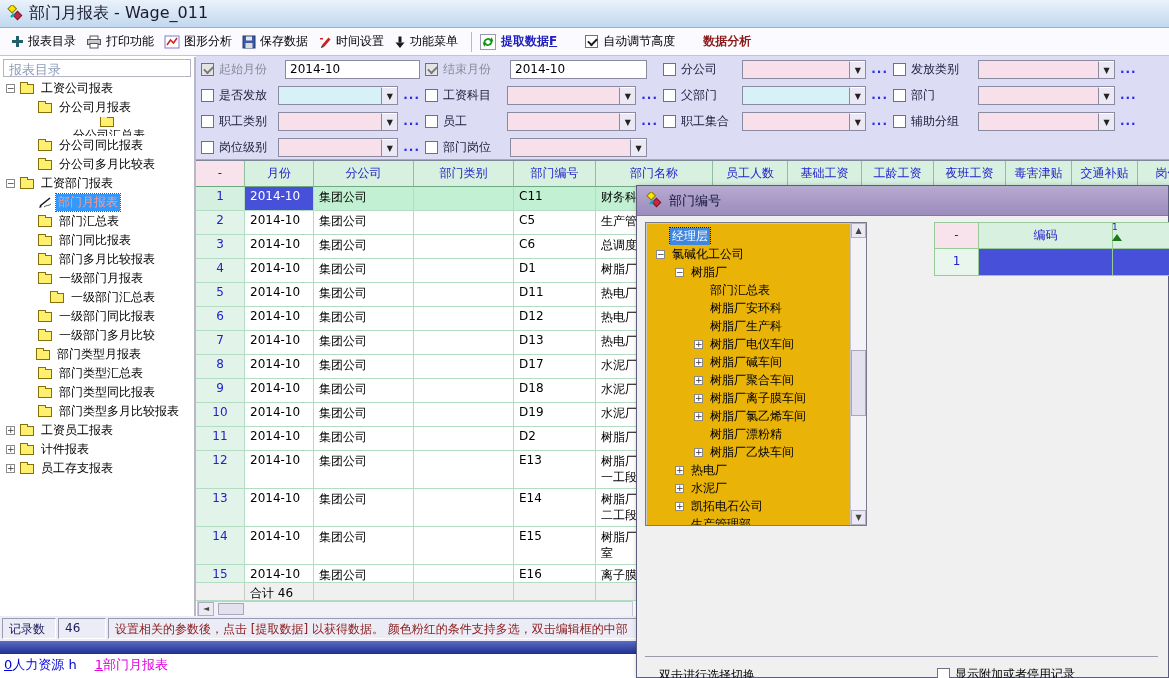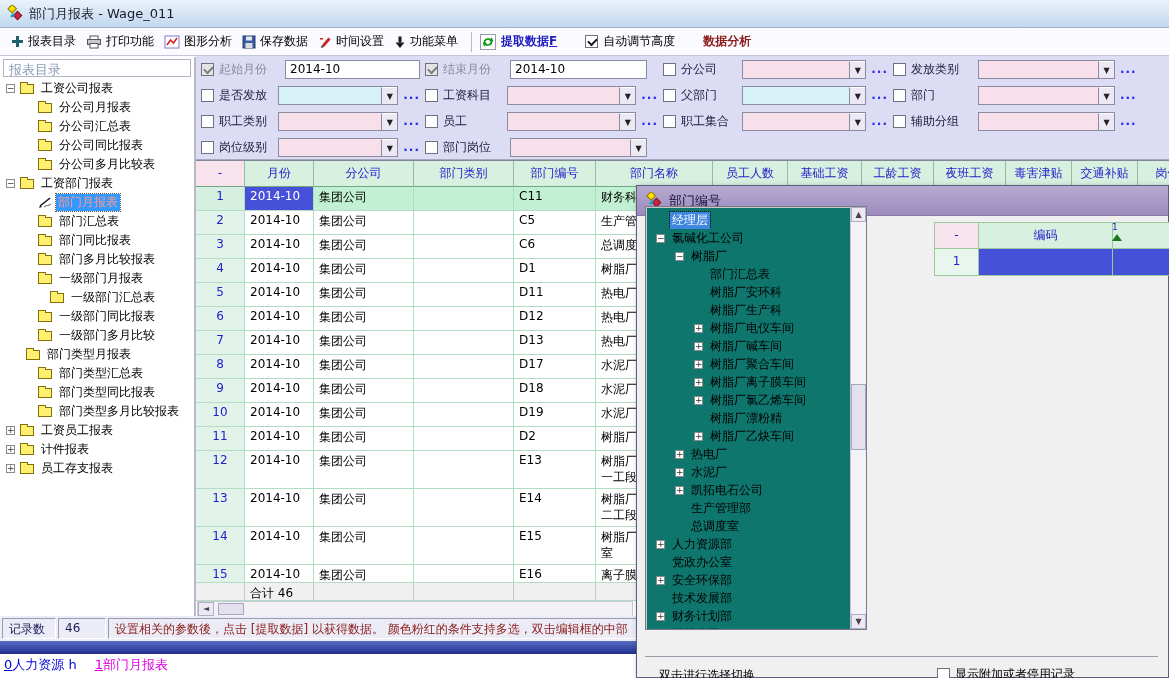--- a/index.html
+++ b/index.html
@@ -4,21 +4,21 @@
 <style>
   html,body{margin:0;padding:0;background:#d4d0c8;}
   *{box-sizing:border-box;}
   .win{position:relative;width:1169px;height:678px;overflow:hidden;background:#fff;
        font-family:"DejaVu Sans","Liberation Sans",sans-serif;font-size:12px;color:#000;}
 
   
   .titlebar{position:absolute;left:0;top:0;width:100%;height:28px;
     background:linear-gradient(#eaf2fb,#c2d8ee);border-bottom:1px solid #9ab0c8;
     display:flex;align-items:center;gap:6px;padding-left:6px;}
-  .titlebar .ttl{color:#1a1a2e;font-size:13px;}
+  .titlebar .ttl{color:#1a1a2e;font-size:16px;}
 
   
   .toolbar{position:absolute;left:0;top:28px;width:100%;height:28px;background:#fafaff;
     border-bottom:1px solid #c4c4d8;display:flex;align-items:center;padding:0 6px;}
   .tb-btn{display:flex;align-items:center;gap:4px;padding:2px 5px;cursor:default;white-space:nowrap;}
   .tb-sep{width:1px;height:20px;background:#b8b8cc;margin:0 8px;}
   .tb-extract{display:flex;align-items:center;gap:5px;font-weight:bold;color:var(--extract-blue);}
   .tb-extract u{text-decoration:underline;}
   .tb-check{display:flex;align-items:center;gap:5px;margin-left:28px;}
   .tb-analysis{font-weight:bold;color:var(--analysis-red);margin-left:28px;}
@@ -97,21 +97,21 @@
   .tk-item{white-space:nowrap;}
   .tk-item u{text-decoration:underline;}
   .tk-blue{color:var(--link-blue);}
   .tk-magenta{color:var(--link-magenta);}
 
   
   .dialog{position:absolute;left:636px;top:185px;width:533px;height:493px;background:#f0f0f0;
     border:1px solid #5c5c7c;box-shadow:2px 2px 6px rgba(0,0,0,.35);z-index:50;}
   .dialog-titlebar{height:30px;background:linear-gradient(#b7aad0,#9b8cbd);border-bottom:1px solid #8476a6;
     display:flex;align-items:center;gap:7px;padding-left:8px;color:#14143c;font-size:13px;}
-  .dlg-tree{position:absolute;left:8px;top:20px;width:222px;height:424px;background:#0f766e;
+  .dlg-tree{position:absolute;left:8px;top:36px;width:222px;height:304px;background:#eab308;
     border:1px solid #7a7a8a;box-shadow:inset 1px 1px 0 #c8c8c8;overflow:hidden;}
   .dlg-tree-items{position:absolute;left:0;top:4px;right:17px;}
   .dtree-row{height:18px;display:flex;align-items:center;white-space:nowrap;overflow:hidden;}
   .dtree-label{padding:0 2px;}
   .dtree-label.sel{background:#3e86e0;color:#fff;outline:1px dotted #111;}
   .vscroll{position:absolute;right:0;top:0;width:16px;height:100%;background:#f3f2f7;border-left:1px solid #c4c4d4;}
   .vs-btn{position:absolute;left:0;width:15px;height:15px;background:#ece9f4;border:1px solid #b0b0c4;
     font-size:8px;line-height:13px;text-align:center;color:#444;}
   .vs-up{top:0;}  .vs-down{bottom:0;}
   .vs-thumb{position:absolute;left:0;top:42%;width:15px;height:66px;background:#e4e1ee;border:1px solid #a8a8bc;}
@@ -238,21 +238,21 @@
         <div class="tree-row" style="padding-left: 6px;">
           <span class="exp">−</span>
           <span class="folder"></span>
           <span class="tree-label">工资公司报表</span>
         </div>
         <div class="tree-row" style="padding-left: 24px;">
           <span class="exp-space"></span>
           <span class="folder"></span>
           <span class="tree-label">分公司月报表</span>
         </div>
-        <div class="tree-row" style="padding-left: 24px;">
+        <div class="tree-row" style="padding-left: 24px; flex-direction: column;">
           <span class="exp-space"></span>
           <span class="folder"></span>
           <span class="tree-label">分公司汇总表</span>
         </div>
         <div class="tree-row" style="padding-left: 24px;">
           <span class="exp-space"></span>
           <span class="folder"></span>
           <span class="tree-label">分公司同比报表</span>
         </div>
         <div class="tree-row" style="padding-left: 24px;">
@@ -304,21 +304,21 @@
         <div class="tree-row" style="padding-left: 24px;">
           <span class="exp-space"></span>
           <span class="folder"></span>
           <span class="tree-label">一级部门同比报表</span>
         </div>
         <div class="tree-row" style="padding-left: 24px;">
           <span class="exp-space"></span>
           <span class="folder"></span>
           <span class="tree-label">一级部门多月比较</span>
         </div>
-        <div class="tree-row" style="padding-left: 12px; text-align: right;">
+        <div class="tree-row" style="padding-left: 22px; text-align: right;">
           <span class="exp-space"></span>
           <span class="folder"></span>
           <span class="tree-label">部门类型月报表</span>
         </div>
         <div class="tree-row" style="padding-left: 24px;">
           <span class="exp-space"></span>
           <span class="folder"></span>
           <span class="tree-label">部门类型汇总表</span>
         </div>
         <div class="tree-row" style="padding-left: 24px;">

